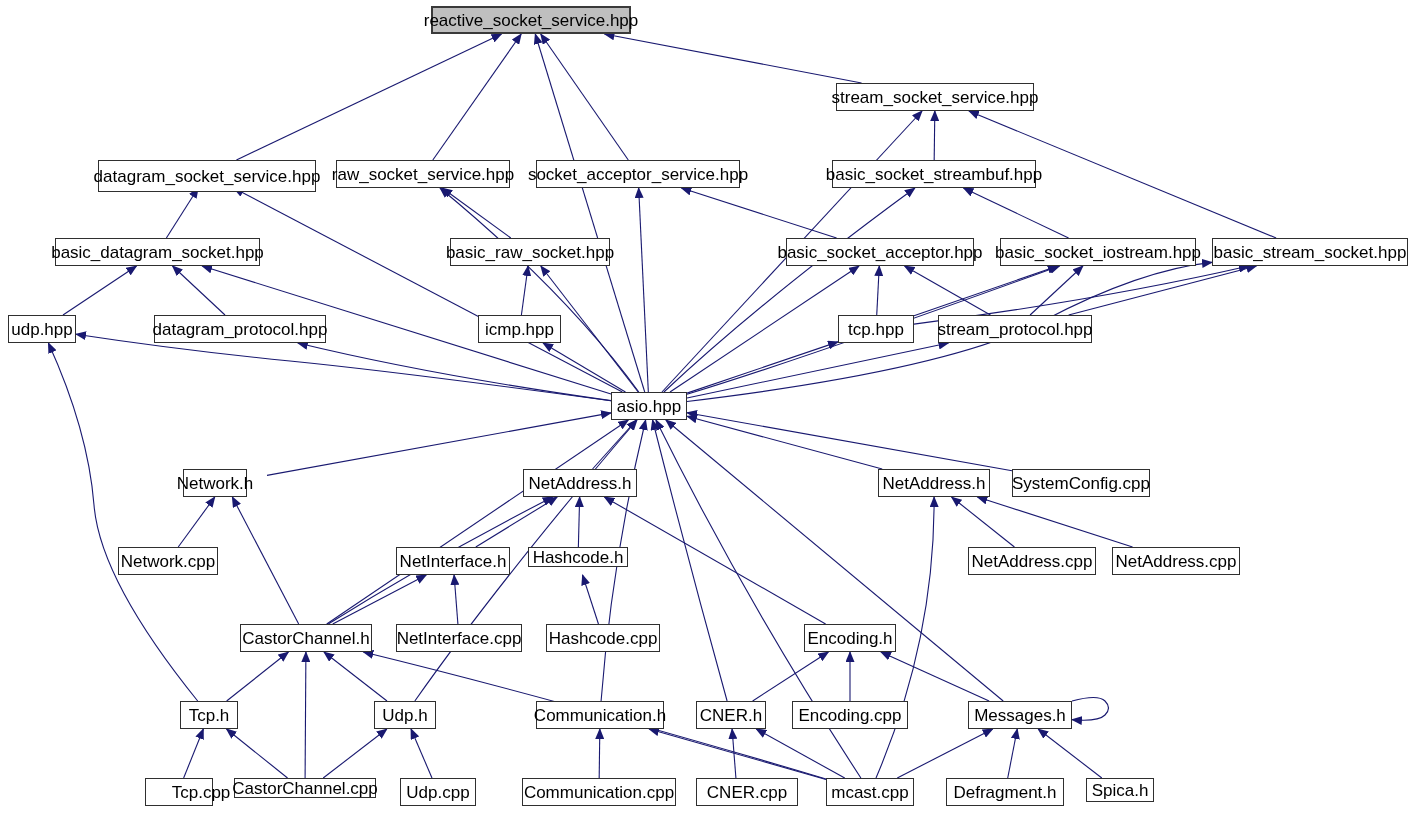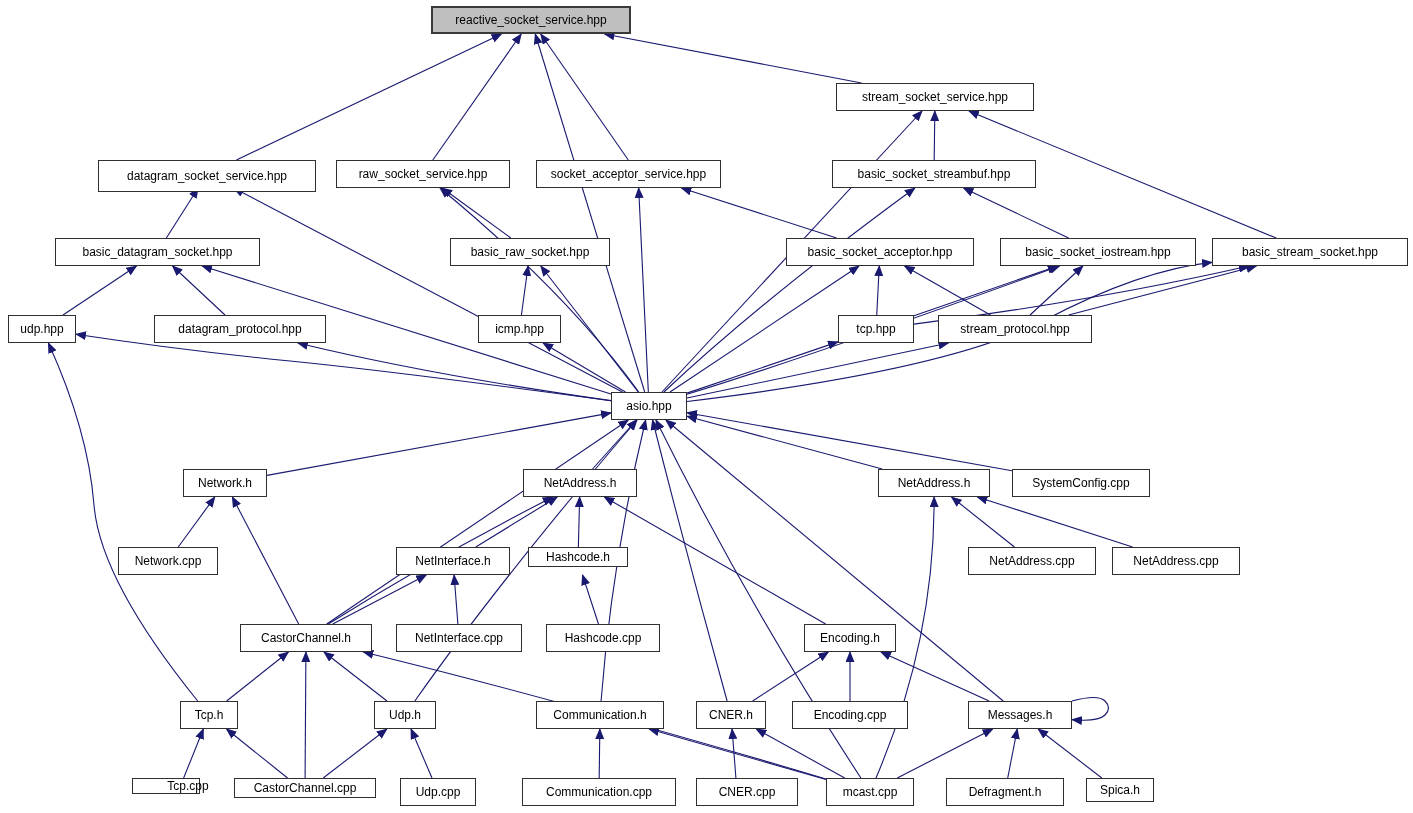--- a/index.html
+++ b/index.html
@@ -1,20 +1,20 @@
 <!DOCTYPE html>
 <html><head>
 <meta charset="utf-8">
 <style>
   html,body{margin:0;padding:0;background:#ffffff;}
   .graph{position:relative;width:1413px;height:813px;background:#ffffff;
          font-family:"Liberation Sans",sans-serif;overflow:hidden;}
   .edges{position:absolute;left:0;top:0;width:1413px;height:813px;}
   .node{position:absolute;box-sizing:border-box;background:#ffffff;
-        border:1px solid #2f2f2f;color:#000000;font-size:12px;
+        border:1px solid #2f2f2f;color:#000000;font-size:17px;
         display:flex;align-items:center;justify-content:center;
         white-space:nowrap;cursor:pointer;line-height:1;}
   .node.root{background:#bfbfbf;border:2px solid #3a3a3a;cursor:default;}
 </style>
 </head>
 <body>
 
 <div class="graph">
   <svg class="edges" xmlns="http://www.w3.org/2000/svg" viewBox="0 0 1413 813" width="1413" height="813">
       <defs>
@@ -98,53 +98,53 @@
       <path d="M897.2727272727273,778 L992.7272727272727,729" fill="none" stroke="#191970" stroke-width="1.1" marker-end="url(#arrow)"></path>
       <path d="M1007.7272727272727,778 L1017.2727272727273,729" fill="none" stroke="#191970" stroke-width="1.1" marker-end="url(#arrow)"></path>
       <path d="M1101.8181818181818,778 L1038.1818181818182,729" fill="none" stroke="#191970" stroke-width="1.1" marker-end="url(#arrow)"></path>
       <path d="M1072,701 Q1098,694 1105,701 Q1112,708 1105,715 Q1098,722 1072,719.6666666666666" fill="none" stroke="#191970" stroke-width="1.1" marker-end="url(#arrow)"></path>
     </svg>
   <div id="nodes">
       <div class="node root" style="left: 431px; top: 6px; width: 200px; height: 28px;">reactive_socket_service.hpp</div>
       <div class="node" style="left: 836px; top: 83px; width: 198px; height: 28px;">stream_socket_service.hpp</div>
       <div class="node" style="left: 98px; top: 160px; width: 218px; height: 32px;">datagram_socket_service.hpp</div>
       <div class="node" style="left: 336px; top: 160px; width: 174px; height: 28px;">raw_socket_service.hpp</div>
-      <div class="node" style="left: 536px; top: 160px; width: 185px; height: 28px; text-align: right;">socket_acceptor_service.hpp</div>
+      <div class="node" style="left: 536px; top: 160px; width: 204px; height: 28px; text-align: right;">socket_acceptor_service.hpp</div>
       <div class="node" style="left: 832px; top: 160px; width: 204px; height: 28px;">basic_socket_streambuf.hpp</div>
       <div class="node" style="left: 55px; top: 238px; width: 205px; height: 28px;">basic_datagram_socket.hpp</div>
       <div class="node" style="left: 450px; top: 238px; width: 160px; height: 28px;">basic_raw_socket.hpp</div>
       <div class="node" style="left: 786px; top: 238px; width: 188px; height: 28px;">basic_socket_acceptor.hpp</div>
       <div class="node" style="left: 1000px; top: 238px; width: 196px; height: 28px;">basic_socket_iostream.hpp</div>
       <div class="node" style="left: 1212px; top: 238px; width: 196px; height: 28px;">basic_stream_socket.hpp</div>
       <div class="node" style="left: 8px; top: 315px; width: 68px; height: 28px;">udp.hpp</div>
       <div class="node" style="left: 154px; top: 315px; width: 172px; height: 28px;">datagram_protocol.hpp</div>
       <div class="node" style="left: 478px; top: 315px; width: 83px; height: 28px;">icmp.hpp</div>
       <div class="node" style="left: 838px; top: 315px; width: 76px; height: 28px;">tcp.hpp</div>
       <div class="node" style="left: 938px; top: 315px; width: 154px; height: 28px;">stream_protocol.hpp</div>
       <div class="node" style="left: 611px; top: 392px; width: 76px; height: 28px;">asio.hpp</div>
-      <div class="node" style="left: 183px; top: 469px; width: 84px; height: 28px;">Network.h</div>
+      <div class="node" style="left: 183px; top: 469px; width: 64px; height: 28px;">Network.h</div>
       <div class="node" style="left: 523px; top: 469px; width: 114px; height: 28px;">NetAddress.h</div>
       <div class="node" style="left: 878px; top: 469px; width: 112px; height: 28px;">NetAddress.h</div>
       <div class="node" style="left: 1012px; top: 469px; width: 138px; height: 28px;">SystemConfig.cpp</div>
       <div class="node" style="left: 118px; top: 547px; width: 100px; height: 28px;">Network.cpp</div>
       <div class="node" style="left: 396px; top: 547px; width: 114px; height: 28px;">NetInterface.h</div>
       <div class="node" style="left: 528px; top: 547px; width: 100px; height: 20px;">Hashcode.h</div>
       <div class="node" style="left: 968px; top: 547px; width: 128px; height: 28px;">NetAddress.cpp</div>
       <div class="node" style="left: 1112px; top: 547px; width: 128px; height: 28px;">NetAddress.cpp</div>
       <div class="node" style="left: 240px; top: 624px; width: 132px; height: 28px;">CastorChannel.h</div>
       <div class="node" style="left: 396px; top: 624px; width: 126px; height: 28px; text-align: center;">NetInterface.cpp</div>
       <div class="node" style="left: 546px; top: 624px; width: 114px; height: 28px;">Hashcode.cpp</div>
       <div class="node" style="left: 804px; top: 624px; width: 92px; height: 28px;">Encoding.h</div>
       <div class="node" style="left: 180px; top: 701px; width: 58px; height: 28px;">Tcp.h</div>
       <div class="node" style="left: 374px; top: 701px; width: 62px; height: 28px;">Udp.h</div>
       <div class="node" style="left: 536px; top: 701px; width: 128px; height: 28px;">Communication.h</div>
       <div class="node" style="left: 696px; top: 701px; width: 70px; height: 28px;">CNER.h</div>
       <div class="node" style="left: 792px; top: 701px; width: 116px; height: 28px;">Encoding.cpp</div>
       <div class="node" style="left: 968px; top: 701px; width: 104px; height: 28px;">Messages.h</div>
-      <div class="node" style="left: 132px; top: 778px; width: 68px; height: 16px; padding-left: 44px;">Tcp.cpp</div>
+      <div class="node" style="left: 145px; top: 778px; width: 68px; height: 28px; padding-left: 44px;">Tcp.cpp</div>
       <div class="node" style="left: 234px; top: 778px; width: 142px; height: 20px; text-align: center;">CastorChannel.cpp</div>
       <div class="node" style="left: 400px; top: 778px; width: 76px; height: 28px;">Udp.cpp</div>
       <div class="node" style="left: 522px; top: 778px; width: 154px; height: 28px;">Communication.cpp</div>
       <div class="node" style="left: 696px; top: 778px; width: 102px; height: 28px;">CNER.cpp</div>
       <div class="node" style="left: 826px; top: 778px; width: 88px; height: 28px;">mcast.cpp</div>
       <div class="node" style="left: 946px; top: 778px; width: 118px; height: 28px;">Defragment.h</div>
       <div class="node" style="left: 1086px; top: 778px; width: 68px; height: 24px;">Spica.h</div>
     </div>
 </div>
 

